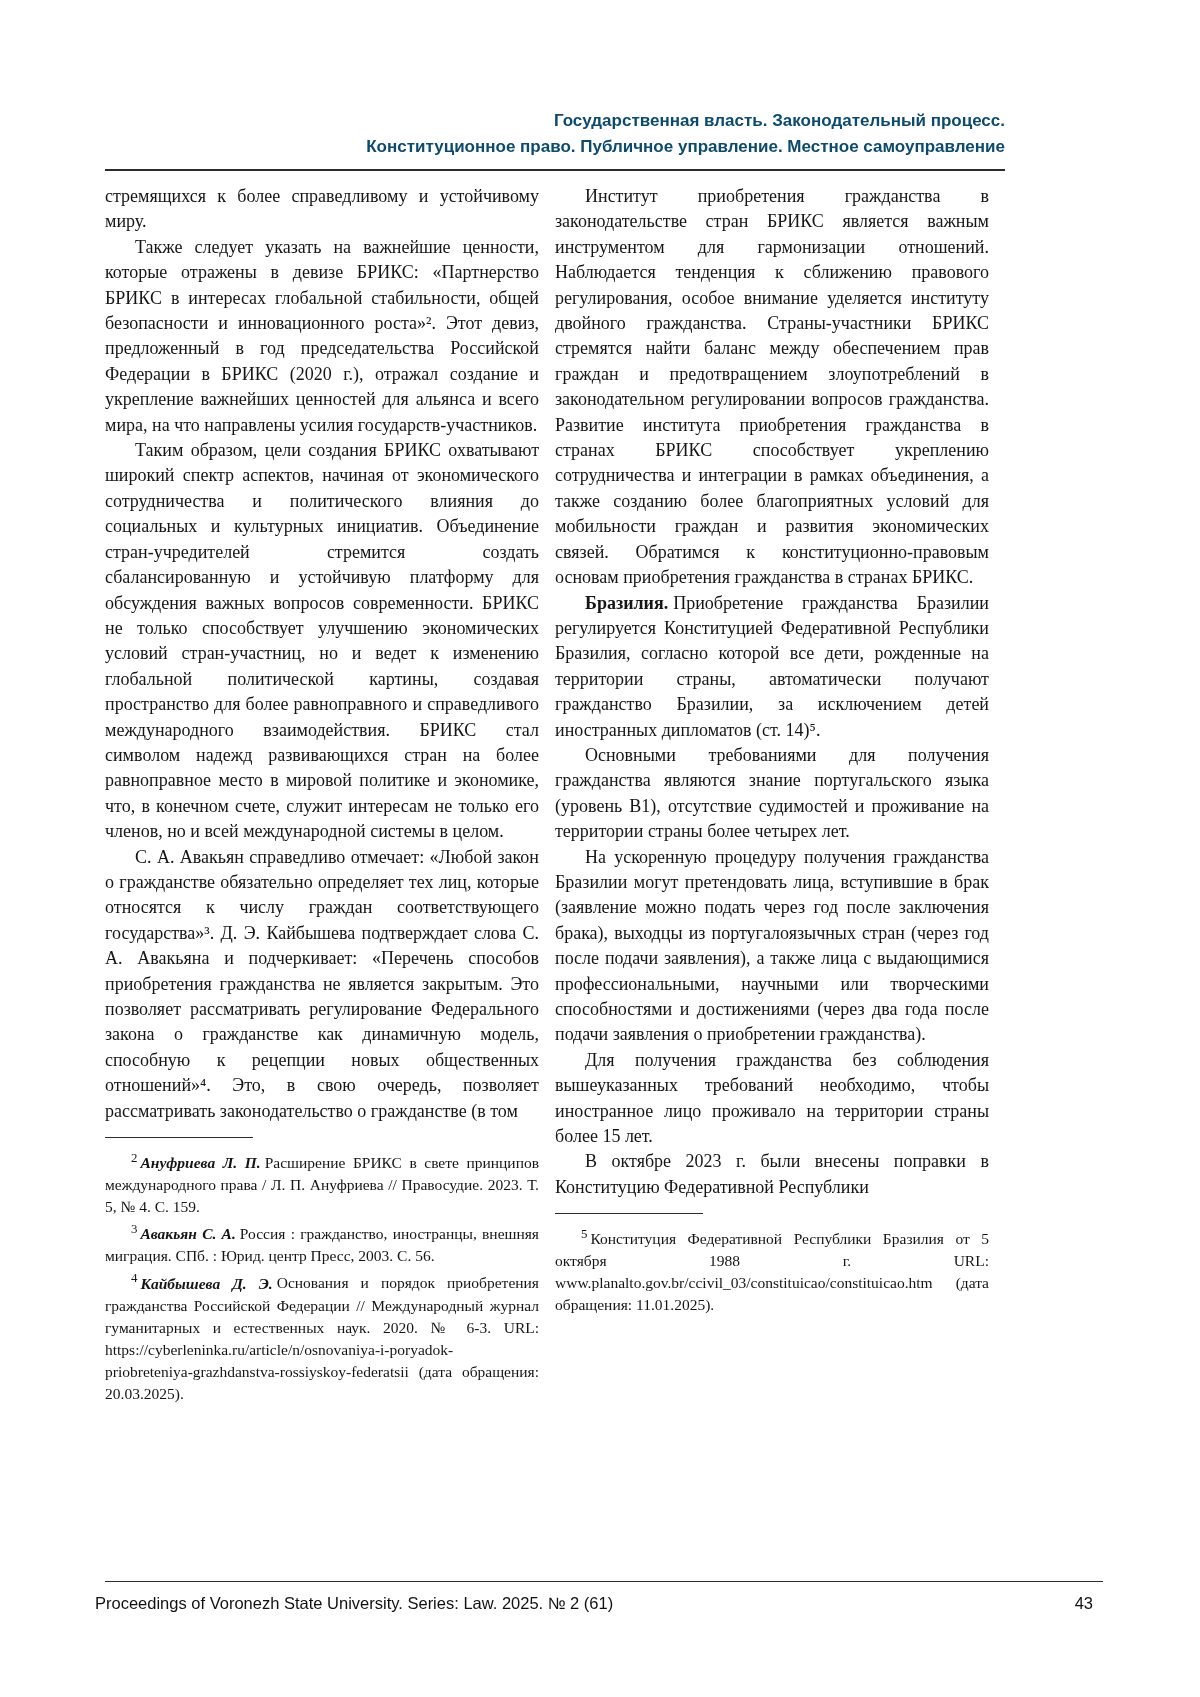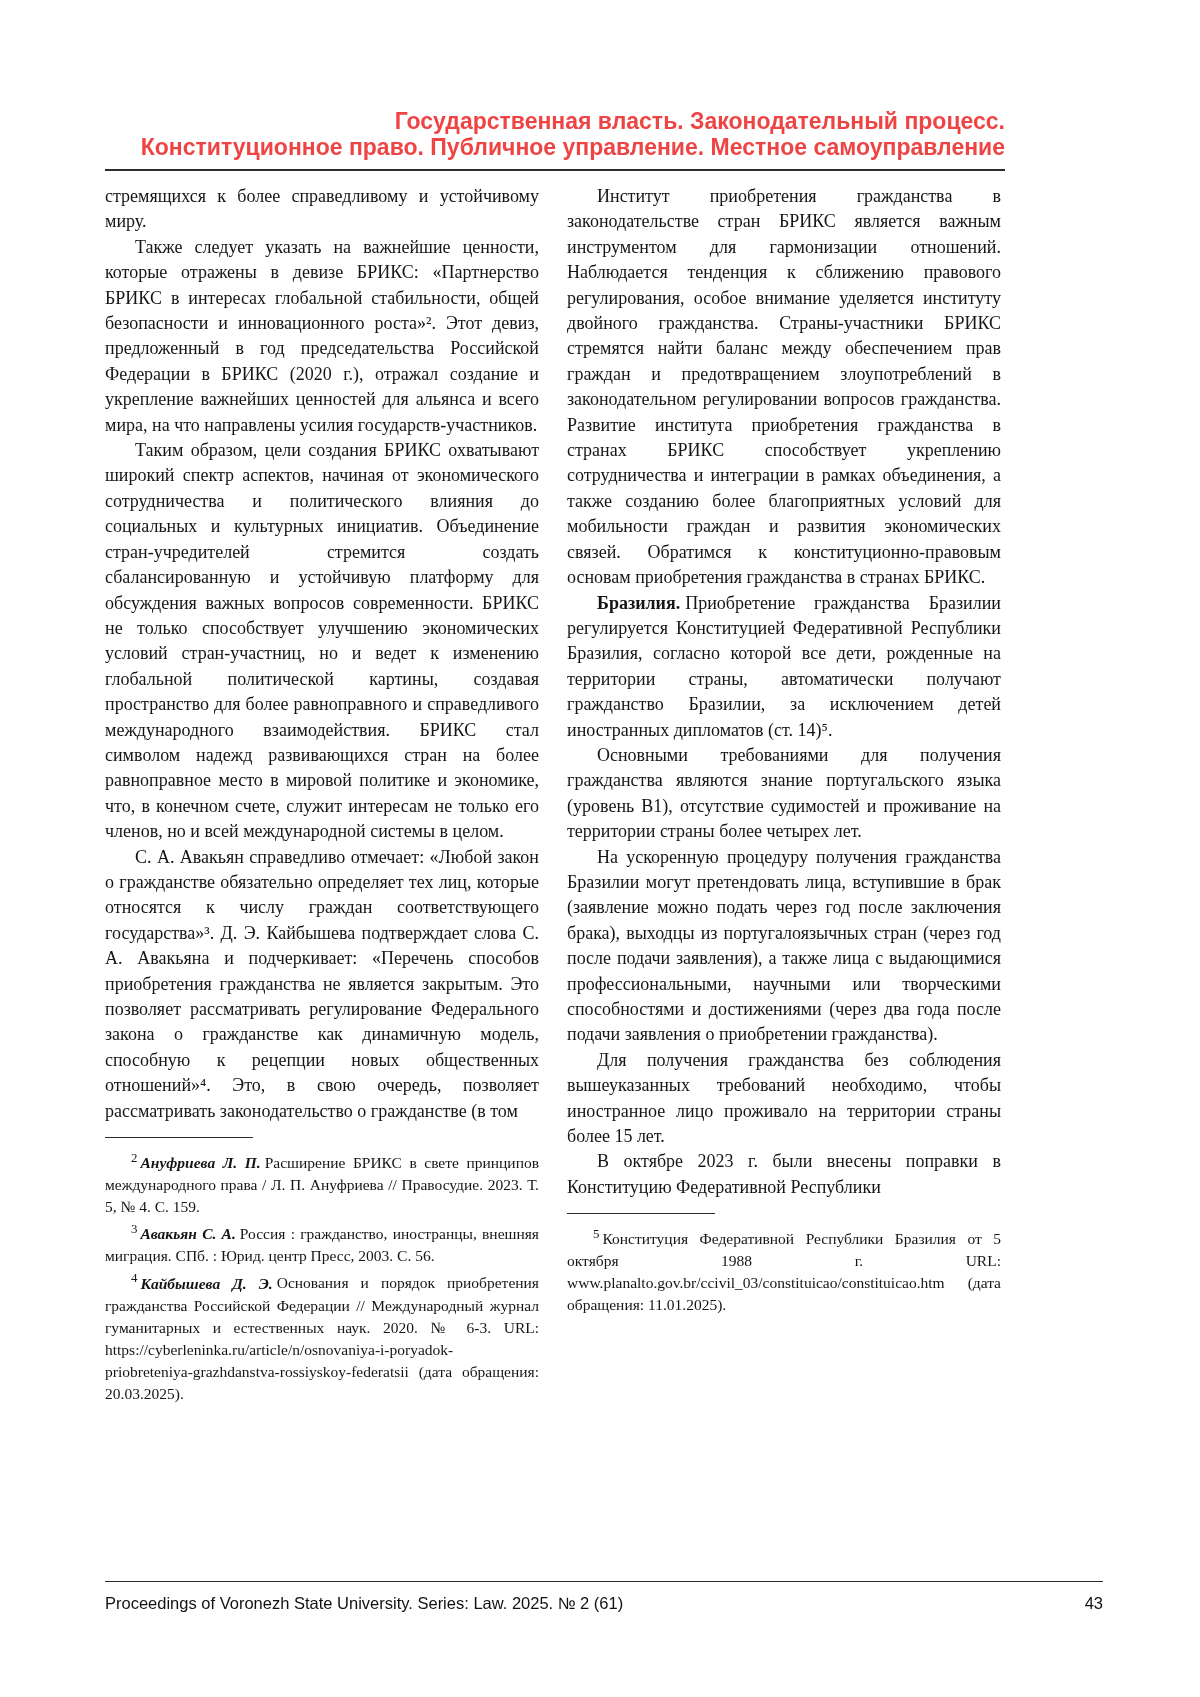--- a/index.html
+++ b/index.html
@@ -11,31 +11,31 @@
     font-family: "Liberation Serif", "DejaVu Serif", serif;
     color: #151515;
   }
   .page { position: absolute; inset: 0; }
 
   
   .running-head {
     position: absolute; top: 108px; left: 105px; width: 900px;
     text-align: right;
     font-family: "Liberation Sans", "DejaVu Sans", sans-serif;
-    font-weight: 700; font-size: 23px; line-height: 26px; color: #ef4444;
+    font-weight: 700; font-size: 17px; line-height: 26px; color: #0c4a6e;
   }
   .head-rule {
     position: absolute; top: 169px; left: 105px; width: 900px;
     border-top: 2px solid #2c2c2c;
   }
 
   
   .columns {
     position: absolute; top: 184px; left: 105px; width: 900px;
-    display: flex; gap: 28px;
+    display: flex; gap: 16px;
   }
   .col { width: 434px; }
   .para {
     margin: 0;
     text-align: justify;
     font-size: 18px; line-height: 25.4px;
     hyphens: auto; -webkit-hyphens: auto;
   }
   .para.indent { text-indent: 30px; }
   .lead { margin-right: 5px; margin-top: 28px; }
@@ -55,21 +55,21 @@
   }
   .fn-num { margin-right: 3px; }
   .fn-author { font-style: italic; margin-right: 4px; font-weight: bold; }
 
   
   .page-footer-rule {
     position: absolute; top: 1581px; left: 105px; width: 998px;
     border-top: 1.5px solid #2c2c2c;
   }
   .page-footer {
-    position: absolute; top: 1594px; left: 105px; width: 998px;
+    position: absolute; top: 1594px; left: 95px; width: 998px;
     display: flex; justify-content: space-between; align-items: baseline;
     font-family: "Liberation Sans", "DejaVu Sans", sans-serif;
     font-size: 16.5px; color: #111;
   }
 </style>
 </head>
 <body>
 
 <div class="page">
 

